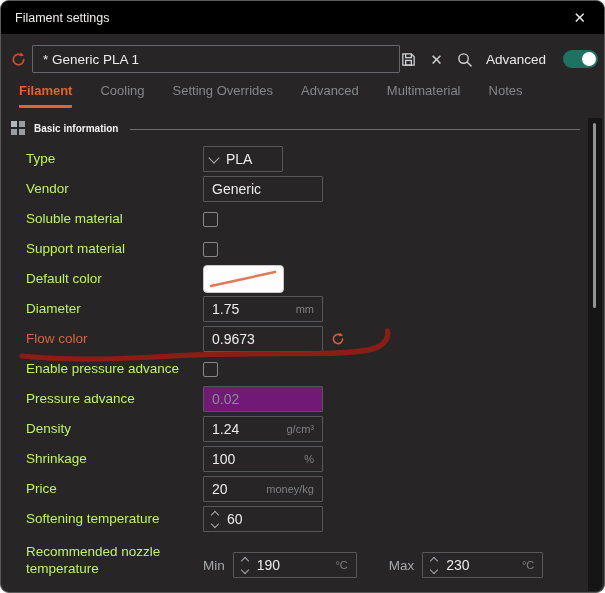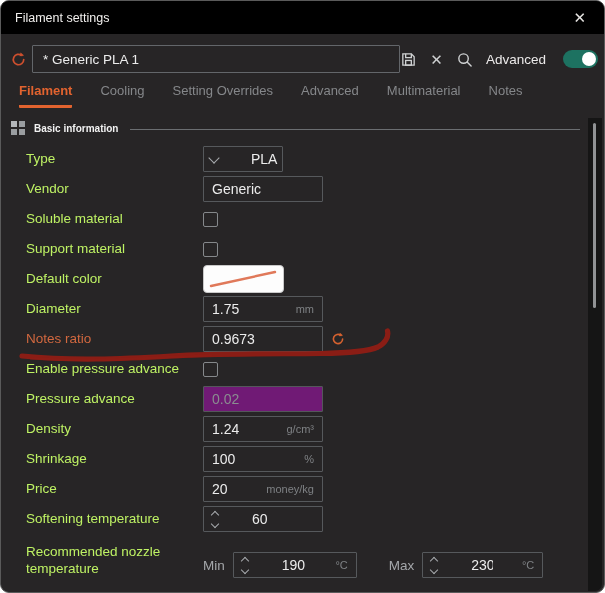--- a/index.html
+++ b/index.html
@@ -28,21 +28,21 @@
   .grid-icon{display:grid;grid-template-columns:6px 6px;grid-template-rows:6px 6px;gap:2px;margin-right:9px;}
   .grid-icon span{background:#9a9da0;}
   .grid-icon span:nth-child(1){background:#b4b7ba;}
   .section-title{color:#f2f2f2;font-size:10px;font-weight:bold;}
   .section-line{flex:1;height:1px;background:#6b6e71;margin:2px 24px 0 12px;}
   .row{display:flex;align-items:center;height:30px;}
   .row.tall{height:44px;align-items:flex-end;}
   .row-label{width:202px;box-sizing:border-box;padding-left:25px;color:#bef264;font-size:13.5px;line-height:1.3;}
   .row-label.orange{color:#d2683f;}
   .ctrl{display:flex;align-items:center;}
-  .input-box{display:flex;align-items:center;box-sizing:border-box;height:26px;border:1px solid #56595c;border-radius:1px;background:transparent;padding:0 8px;gap:25px;}
+  .input-box{display:flex;align-items:center;box-sizing:border-box;height:26px;border:1px solid #56595c;border-radius:1px;background:transparent;padding:0 8px;}
   .input-box.w120{width:120px;}
   .input-box.w80{width:80px;padding:0 8px 0 6px;}
   .bare{flex:1;min-width:0;background:transparent;border:none;outline:none;color:#ececec;font-size:14px;font-family:"Liberation Sans",sans-serif;padding:0;}
   .unit{color:#7e8184;font-size:11px;margin-left:4px;white-space:nowrap;}
   .input-box.disabled{background:#701a75;border-color:#54575a;}
   .input-box.disabled .bare{color:#8a8d90;}
   .checkbox{width:15px;height:15px;border:1px solid #85888b;border-radius:2px;background:transparent;box-sizing:border-box;}
   .swatch{width:81px;height:28px;background:#fdfdfd;border:1px solid #c9c9c9;border-radius:4px;display:flex;align-items:center;justify-content:center;box-sizing:border-box;}
   
   .chev{display:inline-block;width:7px;height:7px;border-right:1.6px solid #a8abae;border-bottom:1.6px solid #a8abae;transform:rotate(45deg);margin:-3px 8px 0 0;}
@@ -168,21 +168,21 @@
       <span class="row-label">Diameter</span>
       <div class="ctrl">
         <div class="input-box w120">
           <input class="bare" value="1.75" style="">
           <span class="unit">mm</span>
         </div>
       </div>
     </div>
 
     <div class="row">
-      <span class="row-label orange">Notes ratio</span>
+      <span class="row-label orange">Flow color</span>
       <div class="ctrl">
         <div class="input-box w120">
             <input class="bare" value="0.9673" style="">
           </div>
         <span class="flow-reset">
           <svg viewBox="0 0 16 16" width="16" height="16">
               <path d="M12.6 8a4.6 4.6 0 1 1-1.7-3.6" fill="none" stroke="#d4612f" stroke-width="1.6" stroke-linecap="round"></path>
               <path d="M9.9 1.8 L13 4.5 L9.1 5.2 Z" fill="#d4612f"></path>
             </svg>
         </span>

